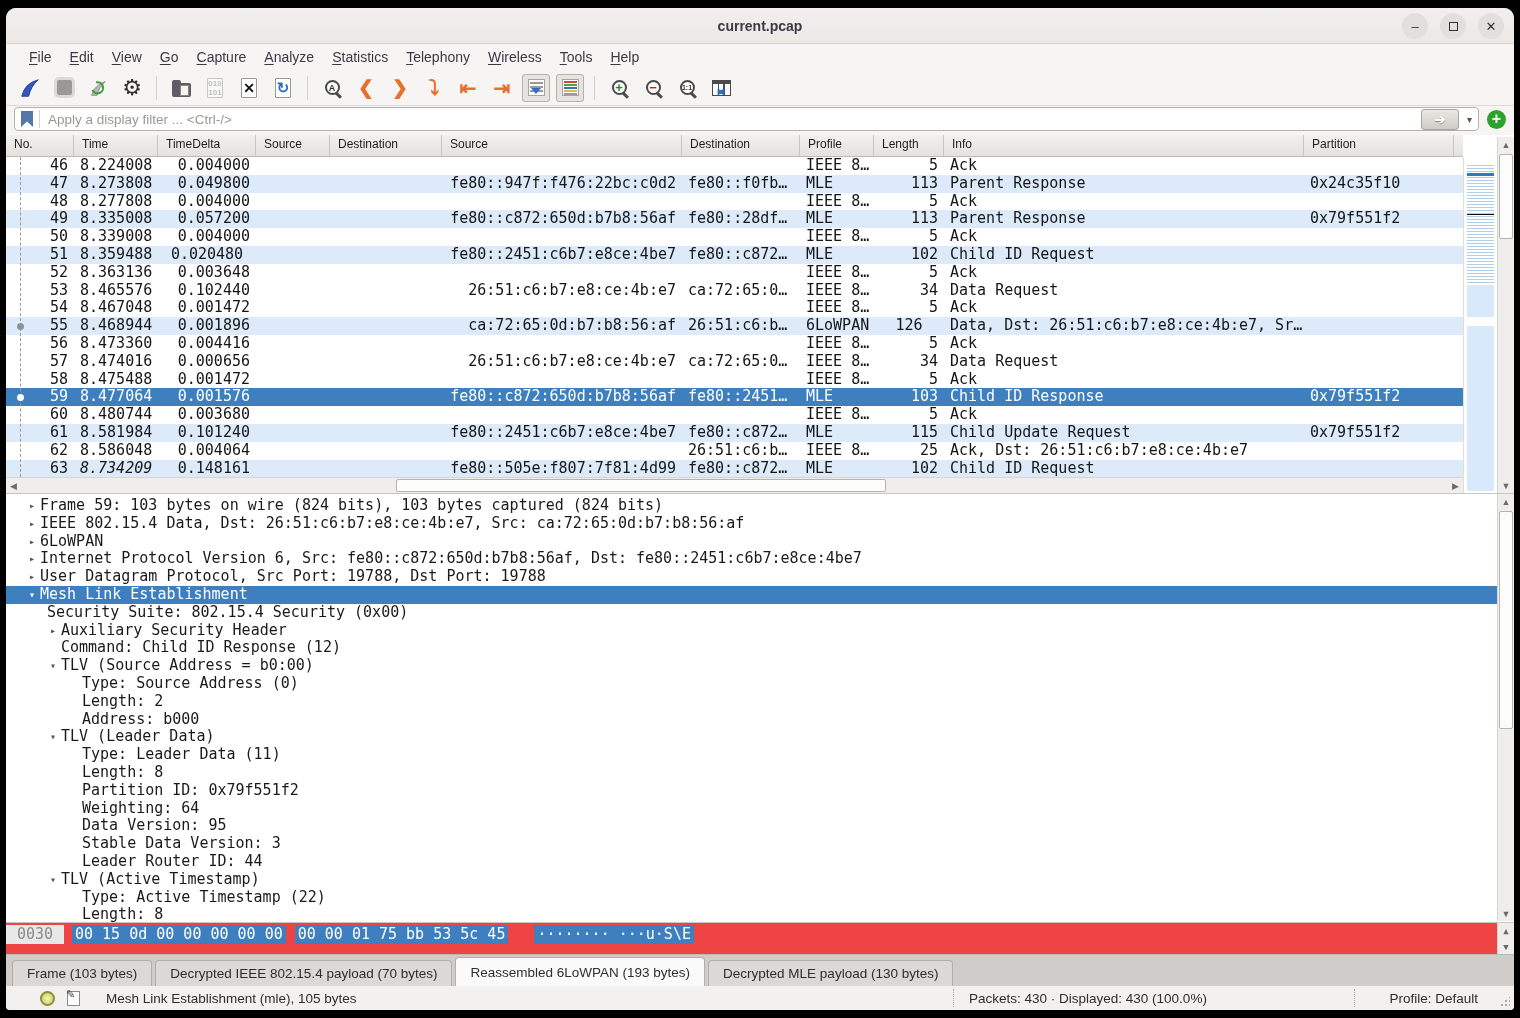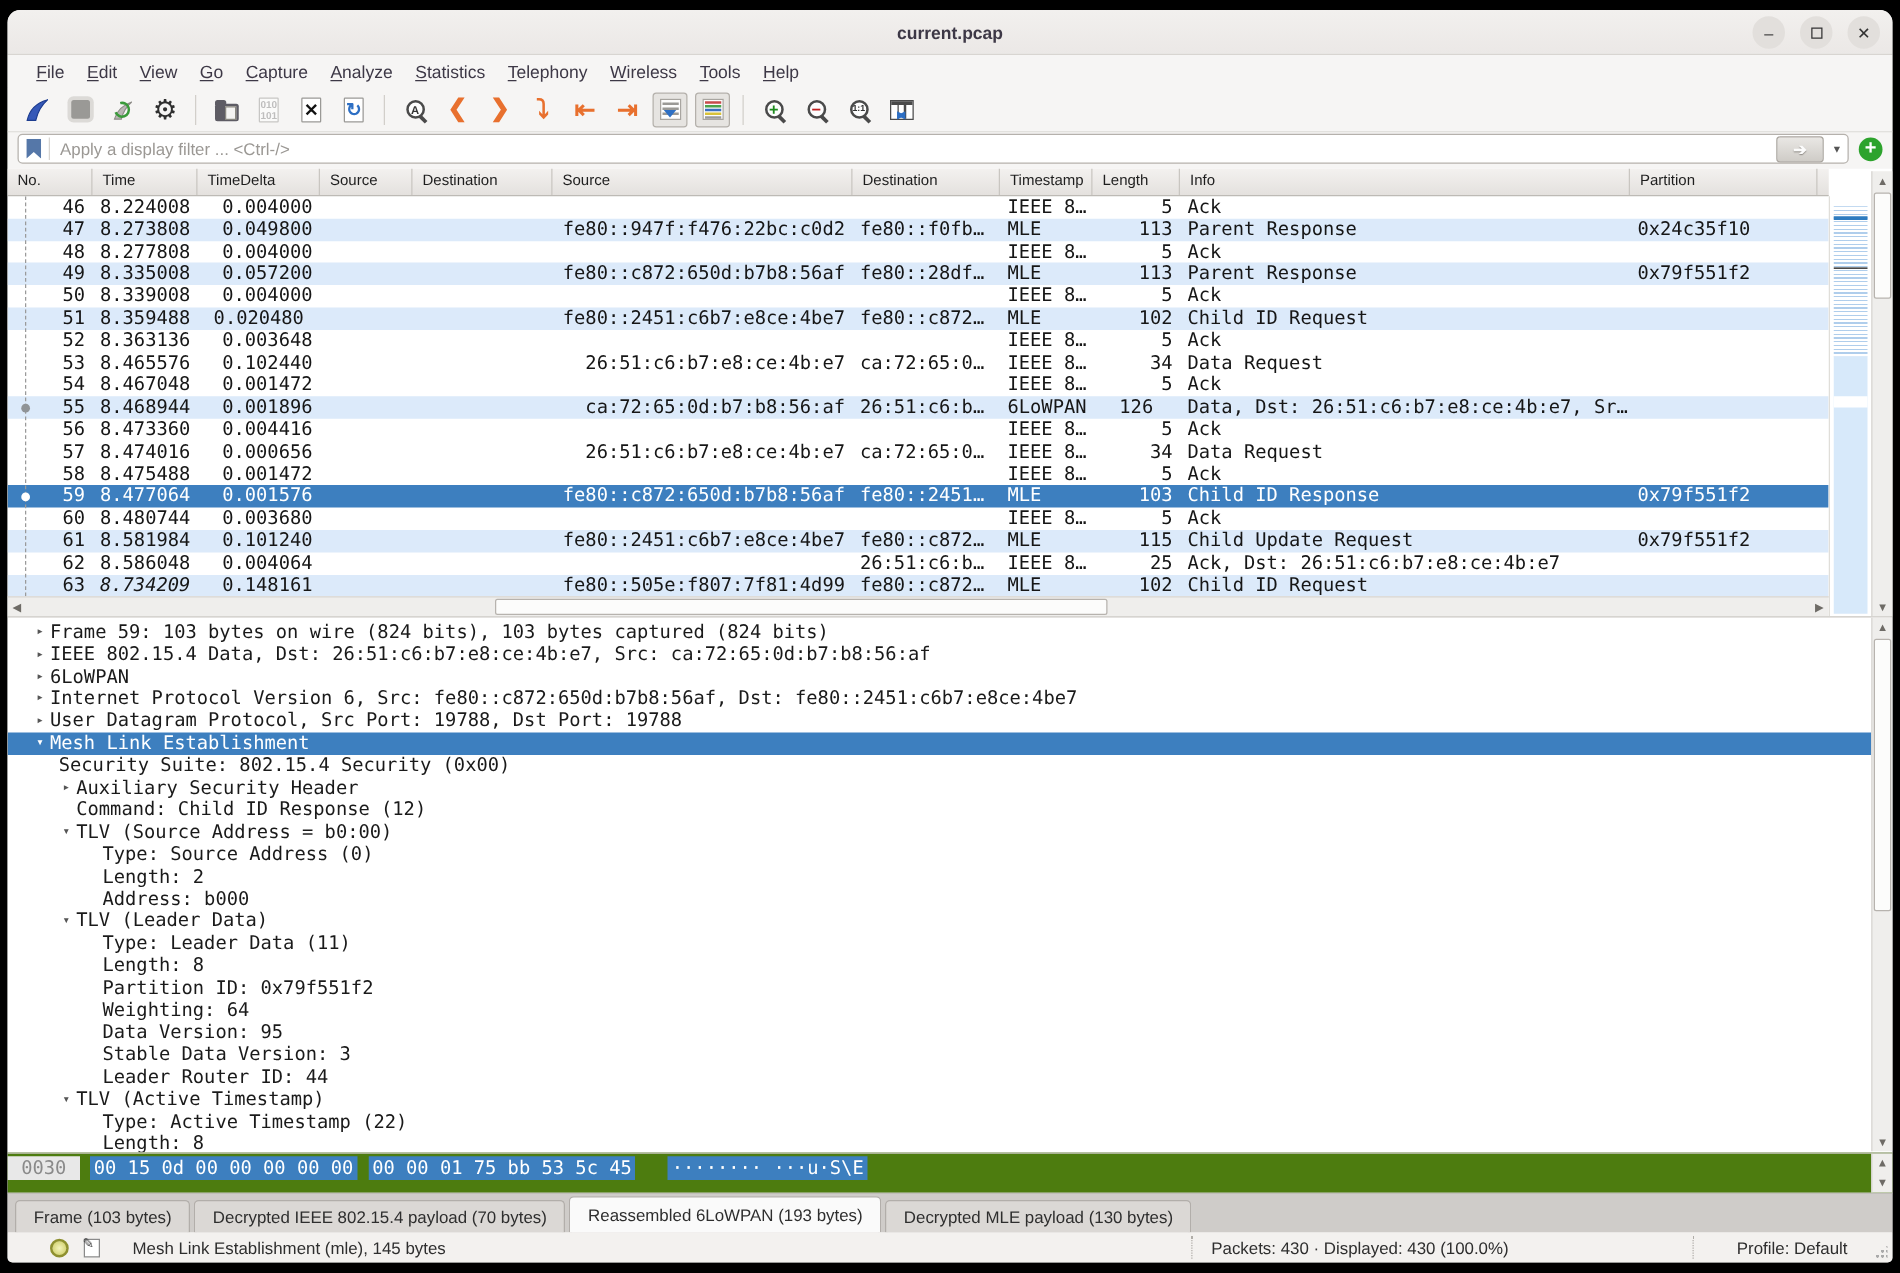--- a/index.html
+++ b/index.html
@@ -101,21 +101,21 @@
   .hthumb{position:absolute;top:1px;bottom:1px;left:390px;width:490px;background:#fcfcfb;border:1px solid #b7b3ae;border-radius:2px;box-sizing:border-box;}
   
   .details{height:429px;flex:none;position:relative;background:#fff;border-top:1px solid #c9c6c1;box-sizing:border-box;overflow:hidden;}
   .dlines{position:absolute;left:0;top:3px;width:1491px;font-family:"DejaVu Sans Mono","Liberation Mono",monospace;
     font-size:15px;color:#1a1a1a;}
   .dline{height:17.8px;line-height:17.8px;white-space:nowrap;display:flex;}
   .dline .arrow{flex:none;width:16px;text-align:center;font-size:10px;color:#555;}
   .dline.sel{background:#3d7fbf;color:#fff;}
   .dline.sel .arrow{color:#fff;}
   
-  .hexpane{height:32px;flex:none;background:#4d7c0f;border-top:1px solid #c9c6c1;box-sizing:border-box;position:relative;
+  .hexpane{height:32px;flex:none;background:#ef4444;border-top:1px solid #c9c6c1;box-sizing:border-box;position:relative;
     font-family:"DejaVu Sans Mono","Liberation Mono",monospace;font-size:15px;}
   .hexrow{position:absolute;left:0;top:2px;height:19px;display:flex;align-items:center;}
   .hexoff{width:58px;background:#e8e8e8;color:#8a8a8a;text-align:center;flex:none;height:19px;line-height:19px;}
   .hexsel{background:#3d7fbf;color:#fff;height:19px;line-height:19px;padding:0 3px;}
   .hexgap{width:26px;} .hexgap2{width:8px;}
   .hexscroll{position:absolute;right:0;top:0;width:17px;height:31px;background:#efeeec;border-left:1px solid #d8d5d1;box-sizing:border-box;}
   
   .tabbar{height:32px;flex:none;background:#cfccc9;display:flex;align-items:flex-end;padding-left:6px;gap:3px;
     border-top:1px solid #bcb9b4;box-sizing:border-box;}
   .btab{height:26px;background:#dbd8d5;border:1px solid #b2aeaa;border-bottom:none;border-radius:4px 4px 0 0;
@@ -284,21 +284,21 @@
 
   <div class="packet-area">
     <div class="phead">
           <span class="hcell" style="width: 68px;">No.</span>
           <span class="hcell" style="width: 84px;">Time</span>
           <span class="hcell" style="width: 98px;">TimeDelta</span>
           <span class="hcell" style="width: 74px;">Source</span>
           <span class="hcell" style="width: 112px;">Destination</span>
           <span class="hcell" style="width: 240px;">Source</span>
           <span class="hcell" style="width: 118px;">Destination</span>
-          <span class="hcell" style="width: 74px;">Timestamp</span>
+          <span class="hcell" style="width: 74px;">Profile</span>
           <span class="hcell" style="width: 70px;">Length</span>
           <span class="hcell" style="width: 360px;">Info</span>
           <span class="hcell" style="width: 150px;">Partition</span>
           <span class="hcell hfill"></span>
         </div>
     <div class="rows">
       <div class="gutter-line"></div>
     <div class="prow">
             <span class="pcell ar" style="width: 68px;">46</span>
             <span class="pcell al" style="width: 84px;">8.224008</span>
@@ -681,21 +681,21 @@
         <div class="btab">Decrypted IEEE 802.15.4 payload (70 bytes)</div>
         <div class="btab active">Reassembled 6LoWPAN (193 bytes)</div>
         <div class="btab">Decrypted MLE payload (130 bytes)</div>
       </div>
 
   <div class="statusbar">
     <div class="expert"></div>
     <div class="note">
           <span>✎</span>
         </div>
-    <span class="sb-left">Mesh Link Establishment (mle), 145 bytes</span>
+    <span class="sb-left">Mesh Link Establishment (mle), 105 bytes</span>
     <div class="sb-sep" style="left:947px;"></div>
     <span class="sb-packets">Packets: 430 · Displayed: 430 (100.0%)</span>
     <div class="sb-sep" style="left:1348px;"></div>
     <span class="sb-profile">Profile: Default</span>
     <div class="grip"></div>
   </div>
 
 </div>
 </div>
 

